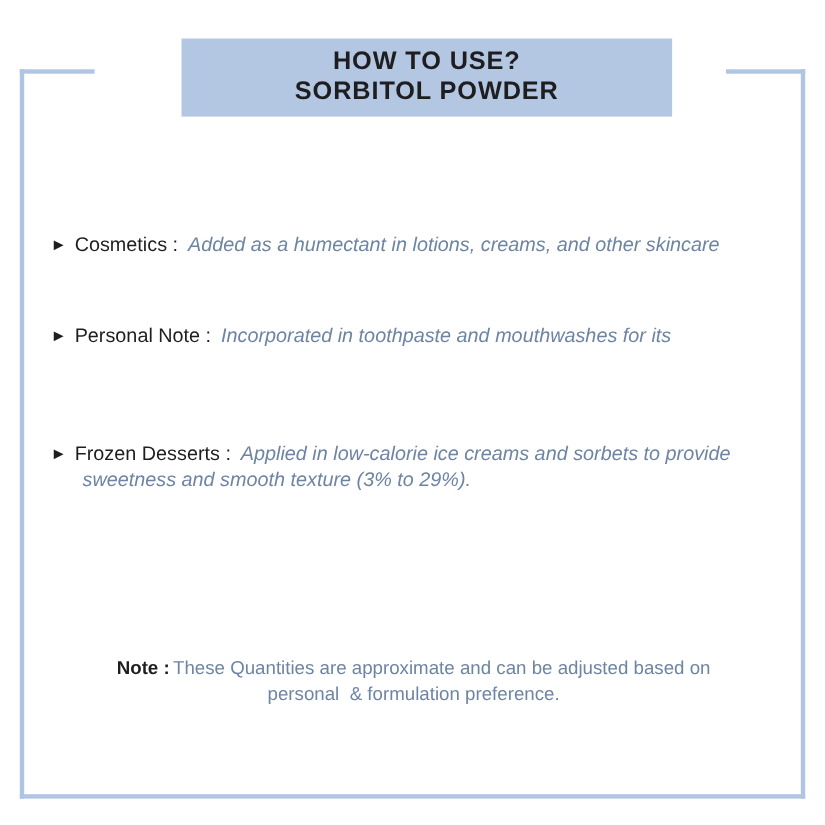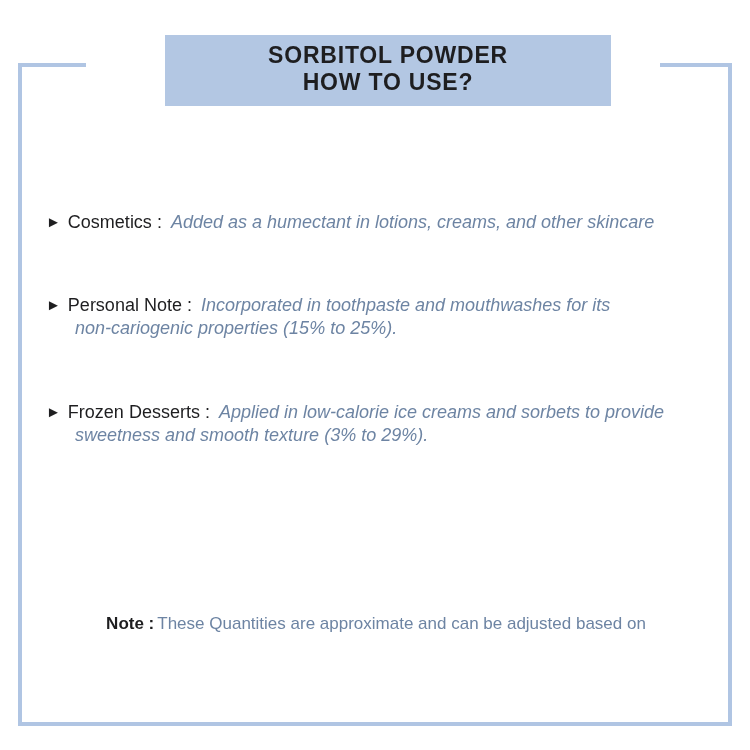--- a/index.html
+++ b/index.html
@@ -75,21 +75,21 @@
     color: var(--blue-color, #6d84a3);
     font-style: italic;
   }
   .bullet .line1 .desc { margin-left: 9px; }
   .bullet .line2 { padding-left: 29px; }
 
   
   .note {
     position: absolute;
     left: 48px;
-    top: 612px;
+    top: 596px;
     width: 656px;
     text-align: center;
     font-size: 17px;
     line-height: 23px;
   }
   .note-label {
     font-weight: bold;
     color: var(--dark-color, #1e1e20);
   }
   .note-text {
@@ -103,43 +103,43 @@
 
 <div class="canvas" style="--accent-color: #b3c7e3; --frame-color: #b0c5e3; --dark-color: #1e1e20; --blue-color: #6d84a3;">
 
   <div class="frame-line frame-left"></div>
   <div class="frame-line frame-right"></div>
   <div class="frame-line frame-bottom"></div>
   <div class="frame-line frame-top-left"></div>
   <div class="frame-line frame-top-right"></div>
 
   <div class="title-box">
+    <div class="title-line">HOW TO USE?</div>
     <div class="title-line">SORBITOL POWDER</div>
-    <div class="title-line">HOW TO USE?</div>
   </div>
 
   <div class="bullet bullet-1">
     <div class="line1">
       <span class="marker">►</span><span class="label">Cosmetics :</span><span class="desc">Added as a humectant in lotions, creams, and other skincare</span>
     </div>
   </div>
 
   <div class="bullet bullet-2">
     <div class="line1">
       <span class="marker">►</span><span class="label">Personal Note :</span><span class="desc">Incorporated in toothpaste and mouthwashes for its</span>
     </div>
-    <div class="line2 desc">non-cariogenic properties (15% to 25%).</div>
   </div>
 
   <div class="bullet bullet-3">
     <div class="line1">
       <span class="marker">►</span><span class="label">Frozen Desserts :</span><span class="desc">Applied in low-calorie ice creams and sorbets to provide</span>
     </div>
     <div class="line2 desc">sweetness and smooth texture (3% to 29%).</div>
   </div>
 
   <div class="note">
     <div class="note-line1">
       <span class="note-label">Note :</span><span class="note-text">These Quantities are approximate and can be adjusted based on</span>
     </div>
+    <div class="note-line2 note-text">personal  &amp; formulation preference.</div>
   </div>
 
 </div>
 
 </body></html>

